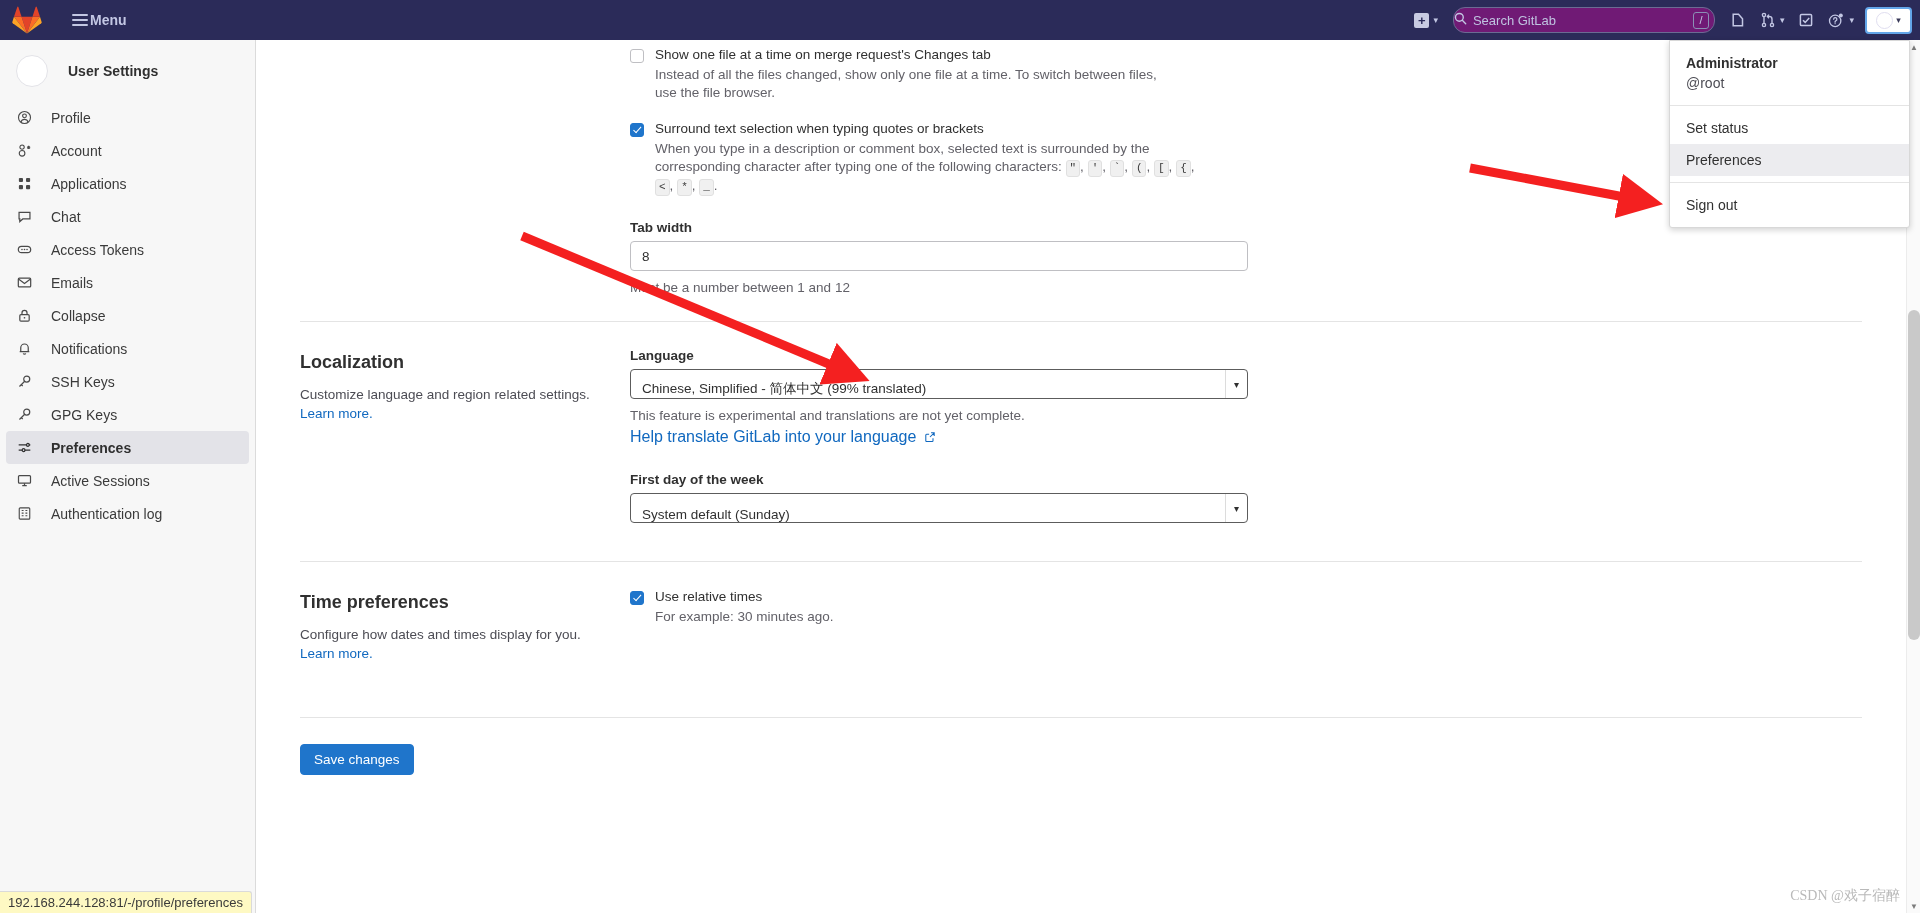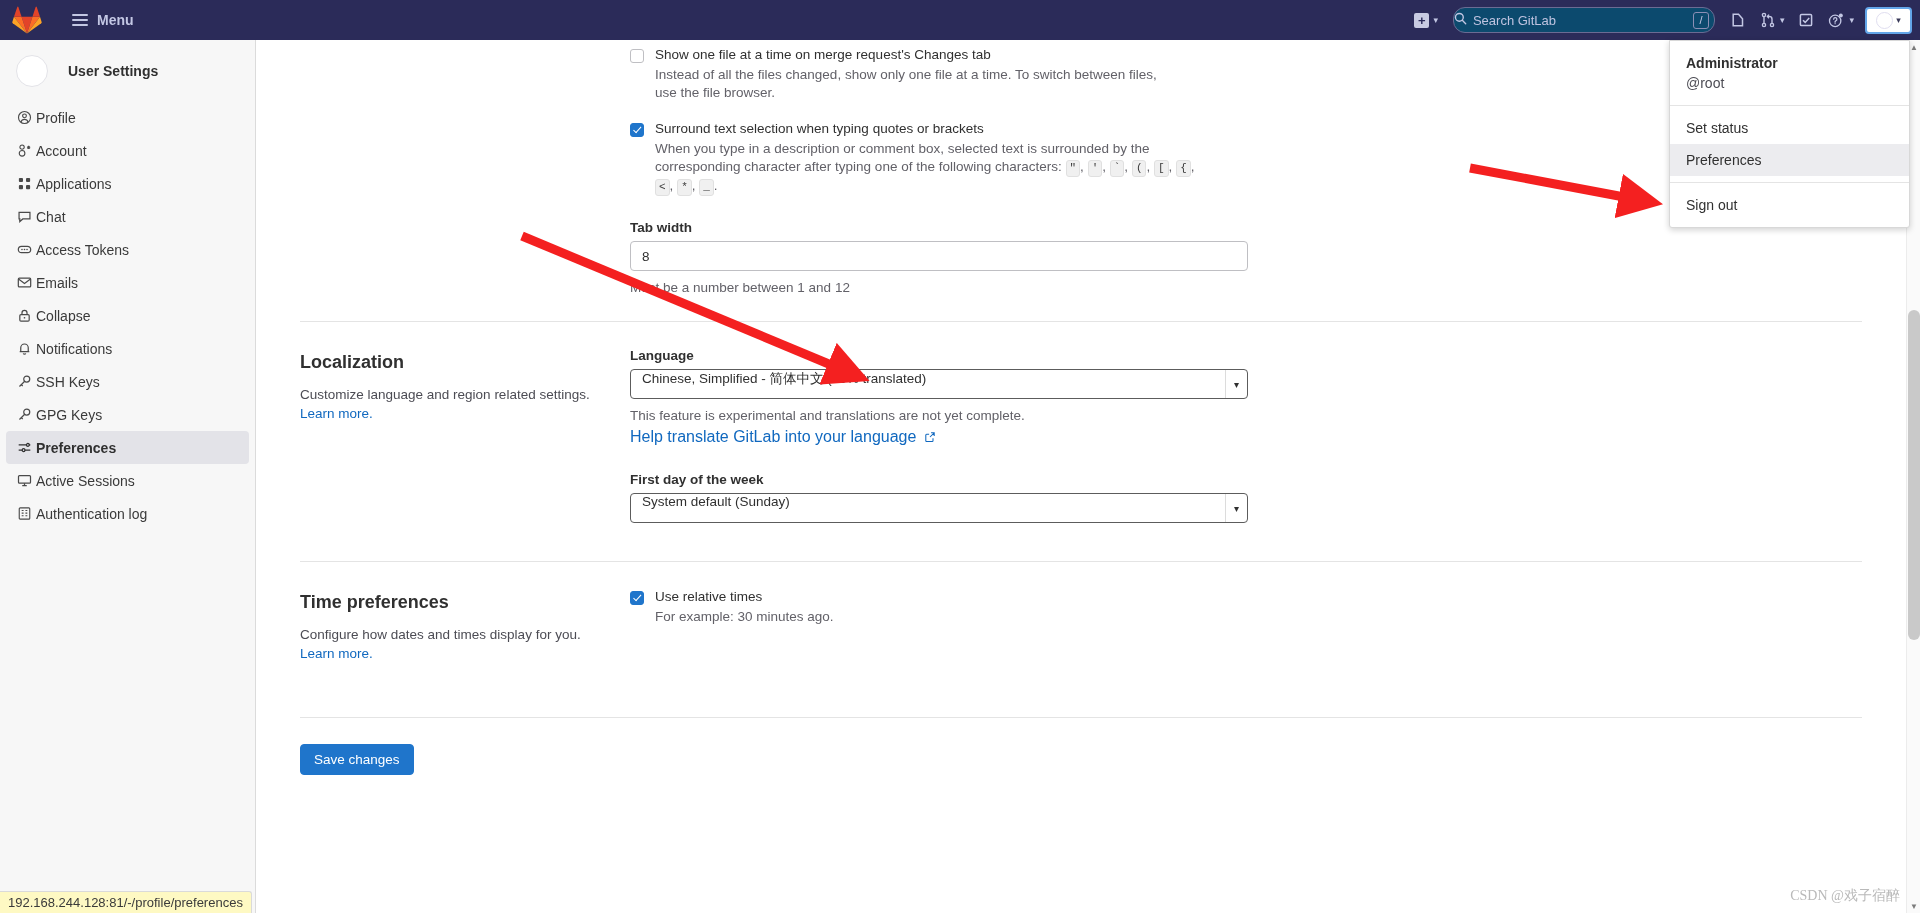--- a/index.html
+++ b/index.html
@@ -10,42 +10,42 @@
   }
   body { position: relative; }
 
   
   .topnav {
     position: absolute; top: 0; left: 0; width: 1920px; height: 40px;
     background: #2b2b59; display: flex; align-items: center; z-index: 50;
   }
   .gl-logo { margin-left: 12px; width: 30px; height: 28px; display: block; }
   .menu-btn {
-    display: flex; align-items: center; gap: 9px;
+    display: flex; align-items: center; gap: 2px;
     margin-left: 26px; color: #c3c7e4; font-size: 14px; font-weight: 600;
     cursor: pointer; padding: 5px 4px;
   }
   .hamburger { display: inline-block; width: 16px; }
   .hamburger i {
     display: block; height: 2px; background: #c3c7e4; margin: 3px 0; border-radius: 1px;
   }
   .nav-spacer { flex: 1; }
   .nav-right { display: flex; align-items: center; height: 40px; }
   .nav-icon {
     display: flex; align-items: center; justify-content: center;
     color: #c3c7e4; height: 40px; padding: 0 7px; cursor: pointer;
   }
   .plus-box {
     width: 15px; height: 15px; background: #c8cbe2; border-radius: 2px;
     color: #2b2b59; font-size: 13px; line-height: 13px; font-weight: 700;
     display: flex; align-items: center; justify-content: center;
   }
   .caret { font-size: 9px; margin-left: 4px; color: #c3c7e4; }
   .search-box {
-    width: 262px; height: 26px; background: #0c4a6e; border: 1px solid #6b6b93;
+    width: 262px; height: 26px; background: #701a75; border: 1px solid #6b6b93;
     border-radius: 12px; display: flex; align-items: center; padding: 0 0;
     margin: 0 8px; cursor: text; position: relative;
   }
   .search-box .s-icon { color: #c3c7e4; font-size: 12px; margin-right: 6px; }
   .search-box .s-ph { color: #bfc3e0; font-size: 13px; }
   .search-kbd {
     position: absolute; right: 5px; width: 16px; height: 17px;
     border: 1px solid #8b8fb5; border-radius: 3px; color: #c3c7e4;
     font-size: 11px; display: flex; align-items: center; justify-content: center;
   }
@@ -80,21 +80,21 @@
     position: absolute; top: 40px; left: 0; width: 256px; height: 873px;
     background: #f7f7f7; border-right: 1px solid #dbdbdb;
   }
   .sb-head { display: flex; align-items: center; gap: 20px; padding: 15px 16px 14px 16px; }
   .sb-avatar {
     width: 32px; height: 32px; border-radius: 50%; background: #fff; border: 1px solid #e3e3e8;
   }
   .sb-title { font-size: 14px; font-weight: 700; color: #303030; }
   .sb-list { padding: 0 6px; }
   .sb-item {
-    display: flex; align-items: center; gap: 4px; height: 33px;
+    display: flex; align-items: center; gap: 19px; height: 33px;
     padding: 0 10px; border-radius: 4px; cursor: pointer;
     font-size: 14px; color: #3a3a3a;
   }
   .sb-item.active { background: #e3e3e8; font-weight: 600; color: #303030; }
   .sb-ico { width: 16px; height: 16px; display: flex; align-items: center; justify-content: center; color: #4a4a4a; }
   .sb-ico svg { width: 15px; height: 15px; }
   .collapse {
     position: absolute; bottom: 6px; left: 0; width: 256px;
     display: flex; align-items: center; gap: 8px; padding: 0 18px;
     font-size: 13px; color: #4a4a4a; cursor: pointer;
@@ -134,21 +134,21 @@
 
   .fld-label { font-size: 13.5px; font-weight: 600; color: #303030; margin-bottom: 6px; }
   .fld-input {
     width: 618px; height: 30px; border: 1px solid #bfbfc3; border-radius: 4px;
     padding: 0 11px; font-size: 13.5px; color: #303030; background: #fff;
     font-family: "Liberation Sans", sans-serif;
   }
   .fld-help { font-size: 13.5px; color: #626168; margin-top: 9px; }
   .fld-select {
     width: 618px; height: 30px; border: 1px solid #5c5c5c; border-radius: 4px;
-    background: #fff; display: flex; align-items: flex-start; justify-content: space-between;
+    background: #fff; display: flex; align-items: flex-end; justify-content: space-between;
     padding: 0 0 0 11px; font-size: 13.5px; color: #303030; cursor: pointer;
   }
   .sel-caret {
     width: 22px; height: 28px; display: flex; align-items: center; justify-content: center;
     color: #303030; font-size: 10px; border-left: 1px solid #dcdcdc;
   }
   .hr { border: none; border-top: 1px solid #e4e4e4; margin: 26px 44px 26px 44px; }
   .btn-primary {
     background: #1f75cb; color: #fff; border: 1px solid #1f75cb; border-radius: 4px;
     font-size: 13.5px; padding: 7px 13px; cursor: pointer;

